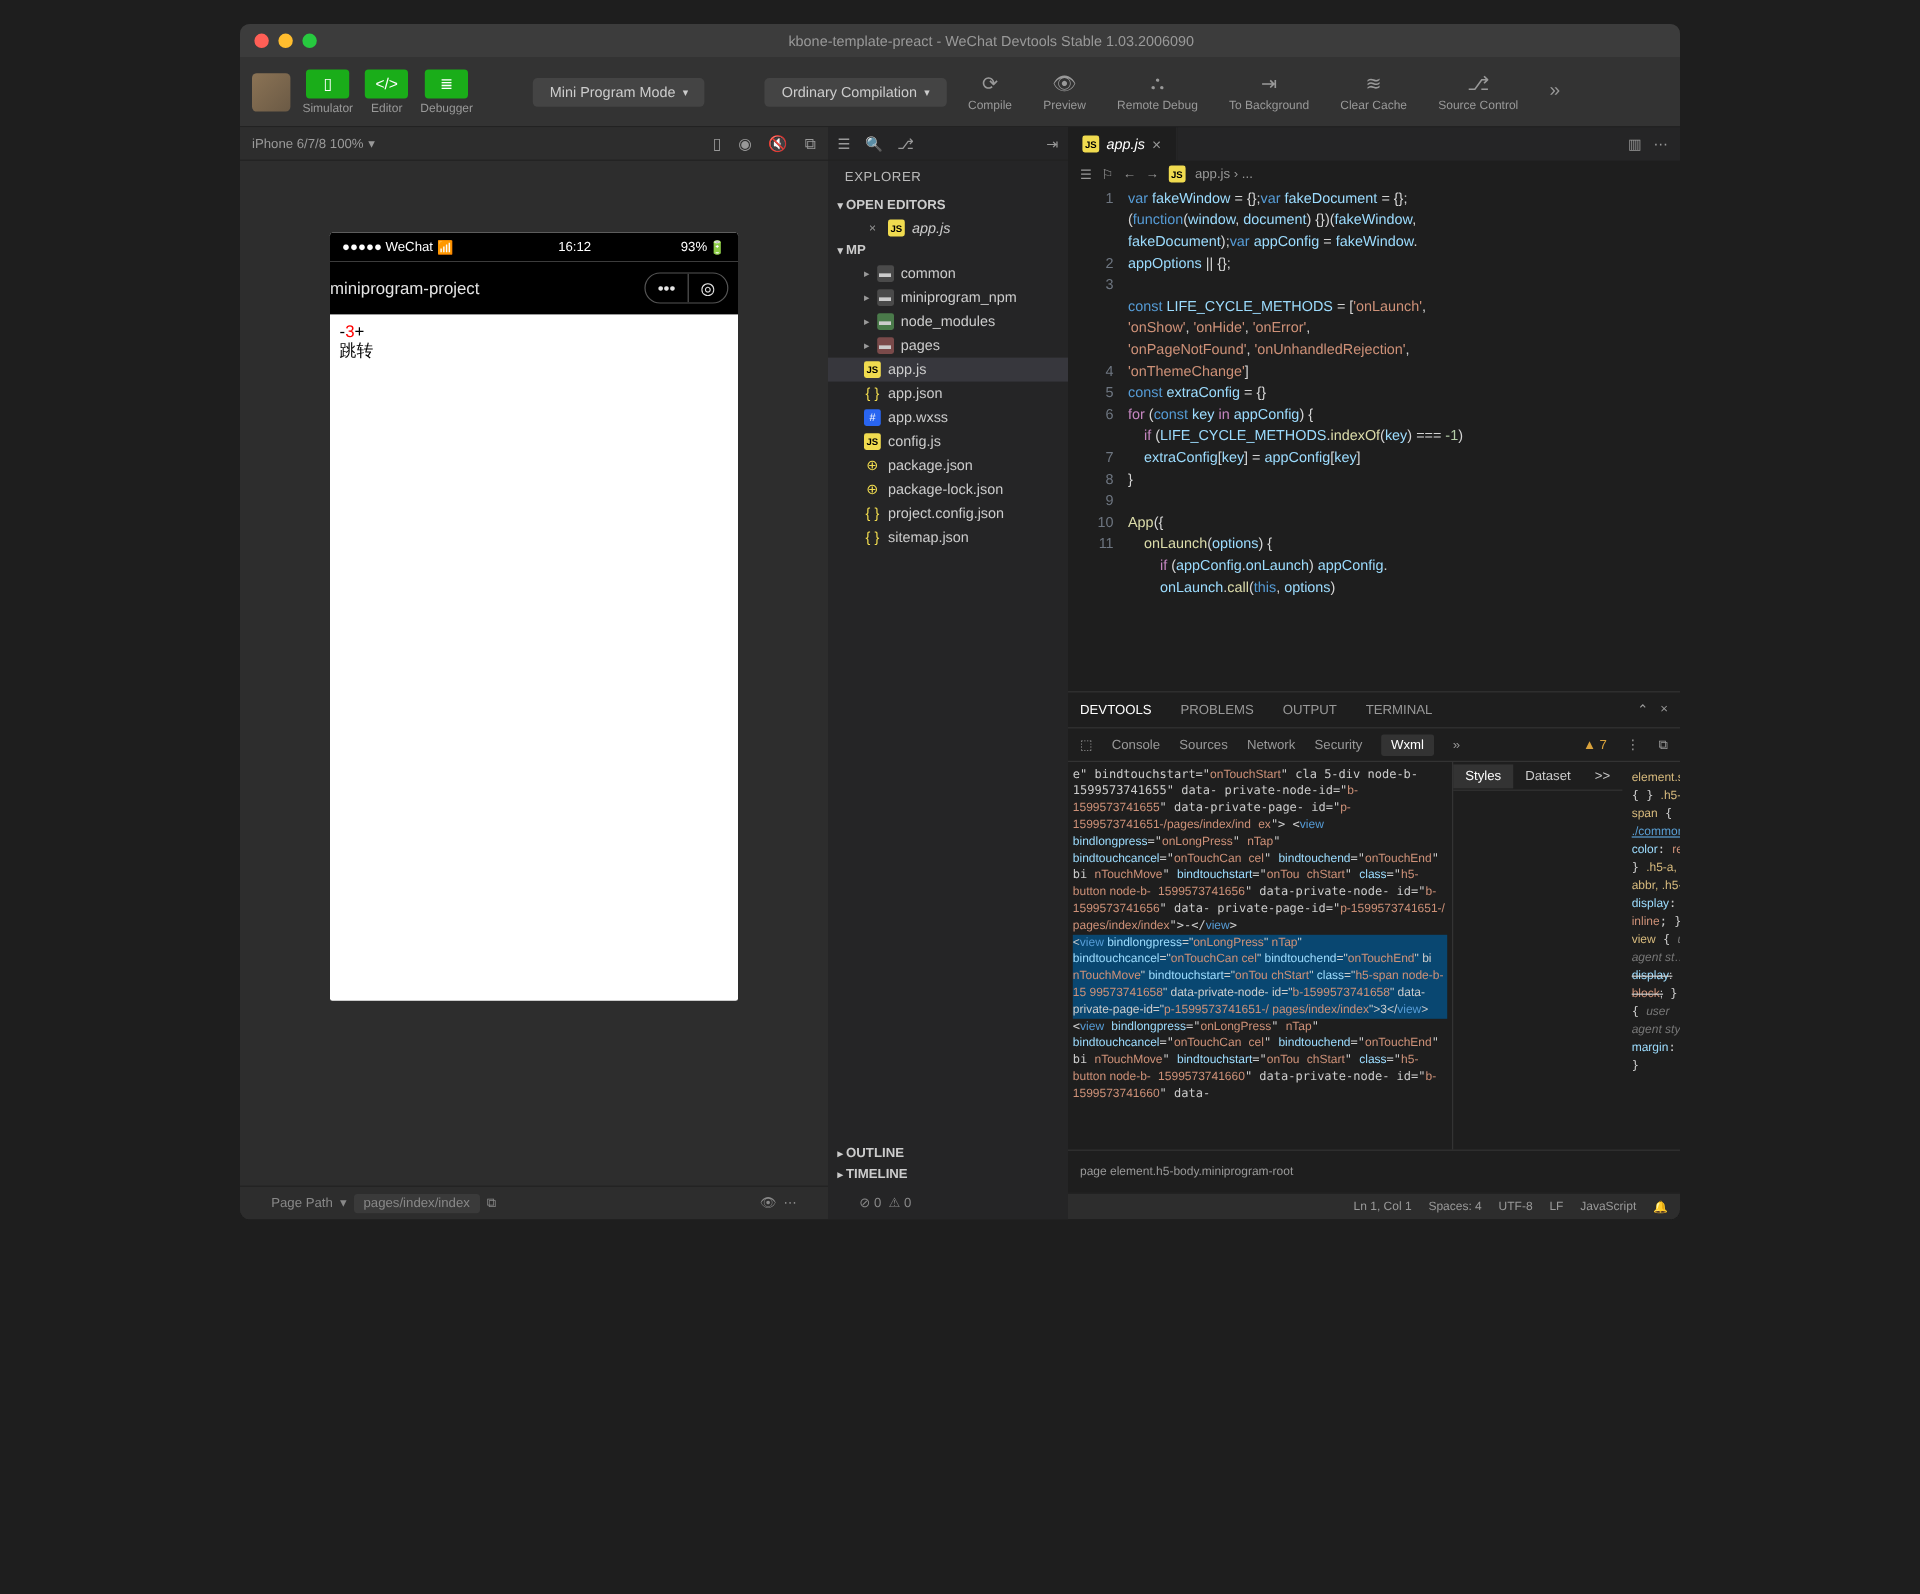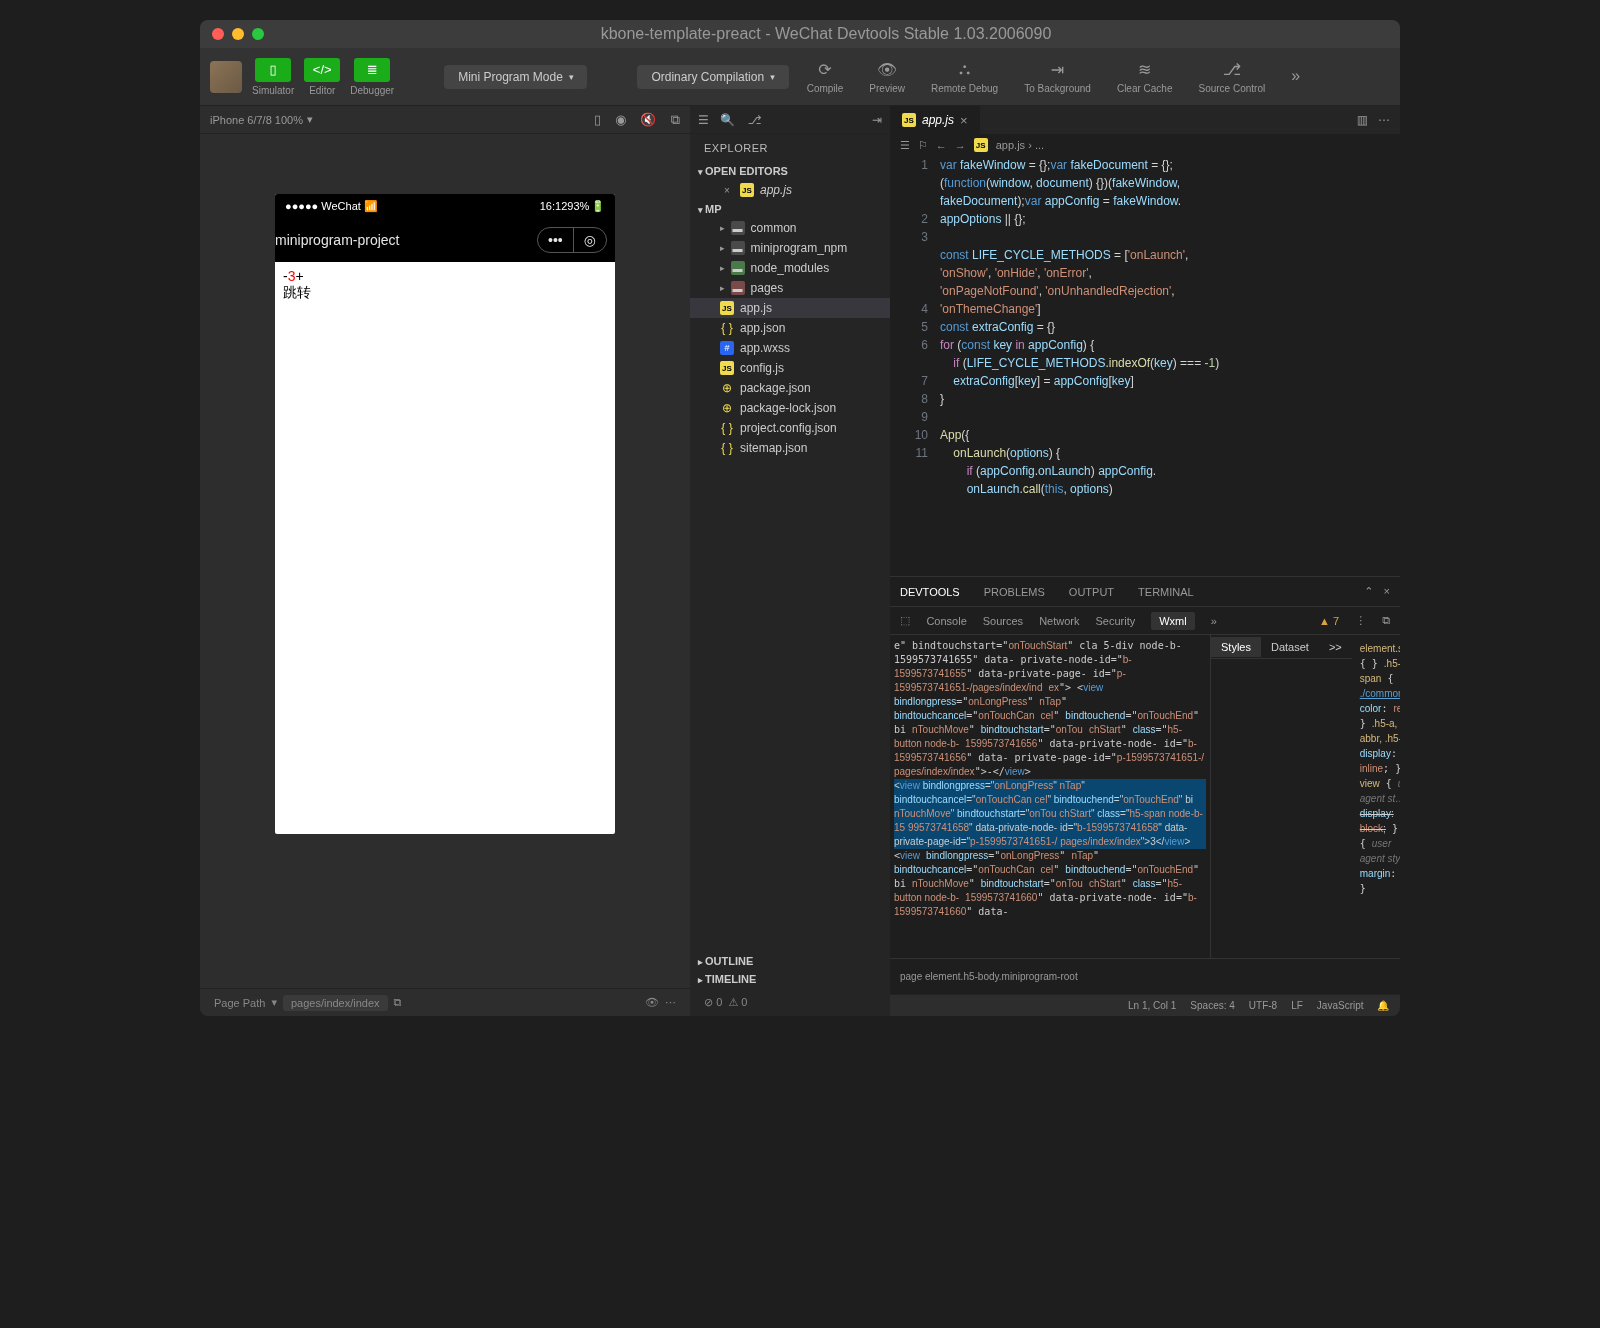--- a/index.html
+++ b/index.html
@@ -2,46 +2,46 @@
 <html><head>
 <meta charset="utf-8">
 <style>
 * { margin: 0; padding: 0; box-sizing: border-box; font-family: -apple-system, BlinkMacSystemFont, "Segoe UI", sans-serif; }
 body { background: #1e1e1e; color: #ccc; font-size: 12px; overflow: hidden; }
 .window { width: 1200px; height: 996px; background: #2d2d2d; border-radius: 8px; overflow: hidden; display: flex; flex-direction: column; margin: 20px auto; }
 .titlebar { height: 28px; background: #3c3c3c; display: flex; align-items: center; padding: 0 12px; }
 .traffic { display: flex; gap: 8px; }
 .traffic span { width: 12px; height: 12px; border-radius: 50%; }
 .tr-r { background: #ff5f56; } .tr-y { background: #ffbd2e; } .tr-g { background: #27c93f; }
-.title { flex: 1; text-align: center; color: #999; font-size: 16px; }
+.title { flex: 1; text-align: center; color: #999; font-size: 12px; }
 .toolbar { height: 58px; background: #333; display: flex; align-items: center; padding: 0 10px; gap: 10px; border-bottom: 1px solid #222; }
 .avatar { width: 32px; height: 32px; border-radius: 4px; background: linear-gradient(135deg,#8b7355,#6b5a45); }
 .tb-btn { display: flex; flex-direction: column; align-items: center; gap: 3px; }
 .tb-btn .ico { width: 36px; height: 24px; background: #1aad19; border-radius: 3px; display: flex; align-items: center; justify-content: center; color: #fff; font-size: 13px; }
 .tb-btn .lbl { font-size: 10px; color: #999; }
 .dd { background: #444; padding: 5px 14px; border-radius: 4px; color: #ccc; font-size: 12px; display: flex; align-items: center; gap: 6px; }
 .dd::after { content: "▾"; font-size: 9px; }
 .tb-icon-btn { display: flex; flex-direction: column; align-items: center; gap: 3px; color: #999; padding: 0 8px; }
 .tb-icon-btn .ico { font-size: 16px; height: 20px; }
 .tb-icon-btn .lbl { font-size: 10px; }
 .body { flex: 1; display: flex; min-height: 0; }
 .sim-col { width: 490px; background: #2d2d2d; display: flex; flex-direction: column; gap: 20px; }
 .sim-top { height: 28px; display: flex; align-items: center; padding: 0 10px; color: #999; font-size: 11px; gap: 4px; border-bottom: 1px solid #222; }
 .sim-icons { margin-left: auto; display: flex; gap: 14px; font-size: 13px; }
 .sim-area { flex: 1; display: flex; align-items: flex-start; justify-content: center; padding-top: 40px; }
 .phone { width: 340px; height: 640px; background: #fff; border-radius: 2px; overflow: hidden; }
 .phone-status { height: 24px; background: #000; color: #fff; display: flex; align-items: center; padding: 0 10px; font-size: 11px; }
-.phone-status .pc { flex: 1; text-align: right; padding-left: 12px; }
+.phone-status .pc { flex: 1; text-align: center; padding-left: 12px; }
 .phone-nav { height: 44px; background: #000; color: #e5e5e5; display: flex; align-items: center; justify-content: flex-start; position: relative; font-size: 14px; }
 .phone-nav .cap { position: absolute; right: 8px; display: flex; align-items: center; gap: 0; border: 1px solid #555; border-radius: 16px; overflow: hidden; }
 .phone-nav .cap span { padding: 4px 10px; font-size: 14px; }
 .phone-nav .cap span:first-child { border-right: 1px solid #555; }
 .phone-body { padding: 6px 8px; color: #000; font-size: 14px; }
 .phone-body .red { color: red; }
-.sim-bottom { height: 28px; display: flex; align-items: center; padding: 0 14px; color: #888; font-size: 11px; gap: 6px; border-top: 1px solid #222; }
+.sim-bottom { height: 28px; display: flex; align-items: center; padding: 0 26px; color: #888; font-size: 11px; gap: 6px; border-top: 1px solid #222; }
 .sim-bottom .path { background: #3a3a3a; padding: 2px 8px; border-radius: 3px; }
 .sim-bottom .eye { margin-left: auto; }
 .explorer { width: 200px; background: #252526; display: flex; flex-direction: column; }
 .exp-top { height: 28px; display: flex; align-items: center; padding: 0 8px; gap: 12px; color: #999; border-bottom: 1px solid #222; }
 .exp-head { padding: 8px 14px; color: #bbb; font-size: 11px; letter-spacing: 0.5px; }
 .exp-sec { padding: 3px 8px; color: #ccc; font-size: 11px; font-weight: 600; cursor: pointer; }
 .exp-sec::before { content: "▾ "; font-size: 9px; }
 .tree-item { padding: 3px 8px 3px 20px; display: flex; align-items: center; gap: 6px; font-size: 12px; color: #ccc; cursor: pointer; }
 .tree-item.d1 { padding-left: 30px; }
 .tree-item.sel { background: #37373d; }

